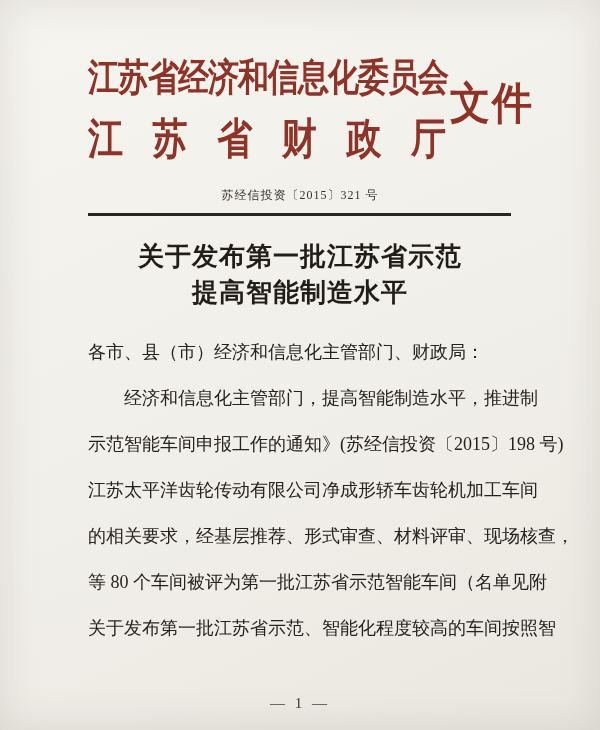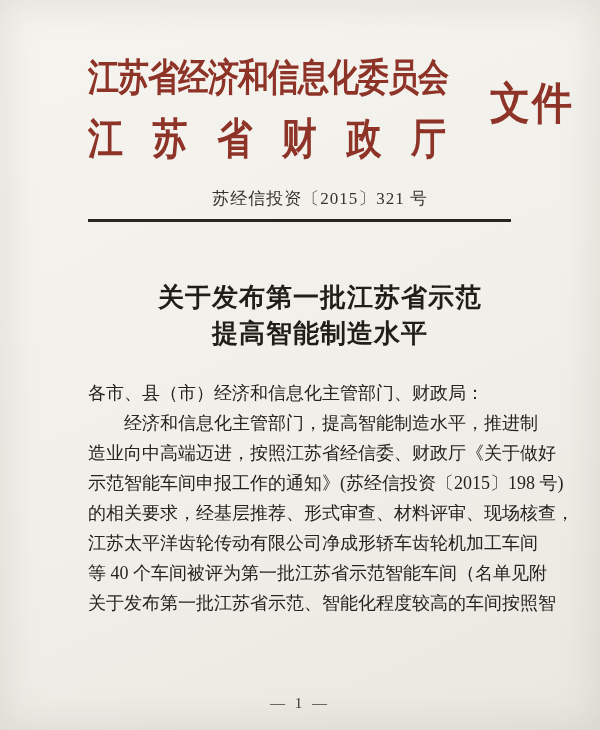--- a/index.html
+++ b/index.html
@@ -7,21 +7,21 @@
   body {
     font-family: "Liberation Serif", "DejaVu Serif", serif;
     background: #ffffff;
   }
   .page {
     position: relative;
     width: 600px;
     height: 730px;
     background: linear-gradient(155deg, #f6f4ef 0%, #f1efe9 55%, #e9e7df 100%);
     box-shadow: inset 0 0 40px rgba(120,115,105,0.18);
-    padding: 52px 48px 0 88px;
+    padding: 52px 88px 0 88px;
     overflow: hidden;
   }
   
   .letterhead { position: relative; }
   .issuer-1 {
     color: #8e3328;
     font-weight: 700;
     font-size: 31px;
     letter-spacing: -1px;
     white-space: nowrap;
@@ -48,50 +48,50 @@
     color: #8e3328;
     font-weight: 700;
     font-size: 40px;
     letter-spacing: 2px;
     transform: scaleY(1.1);
     white-space: nowrap;
   }
   .doc-number {
     margin-top: 30px;
     text-align: center;
-    font-size: 17px;
+    font-size: 12px;
     color: #37322e;
     letter-spacing: 1px;
     white-space: nowrap;
   }
   .header-rule {
     margin-top: 9px;
     width: 423px;
     height: 3px;
     background: #29251f;
     border: none;
   }
   
   .doc-title {
-    margin-top: 58px;
+    margin-top: 23px;
     text-align: center;
     font-size: 26px;
     font-weight: 700;
     color: #211d1a;
     line-height: 36px;
     letter-spacing: 1px;
   }
   
   .doc-body {
     margin-top: 26px;
     font-size: 18px;
     color: #262220;
     line-height: 30px;
   }
-  .body-line { white-space: nowrap; }
+  .body-line { white-space: nowrap; margin-top: 16px; }
   .indent { text-indent: 2em; }
   
   .page-number {
     position: absolute;
     left: 0;
     bottom: 18px;
     width: 100%;
     text-align: center;
     font-size: 15px;
     letter-spacing: 3px;
@@ -114,23 +114,22 @@
   <div class="header-rule"></div>
 
   <h1 class="doc-title">
     <span>关于发布第一批江苏省示范</span><br>
     <span>提高智能制造水平</span>
   </h1>
 
   <main class="doc-body">
     <div class="body-line">各市、县（市）经济和信息化主管部门、财政局：</div>
     <div class="body-line indent">经济和信息化主管部门，提高智能制造水平，推进制</div>
-    <div class="body-line">造业向中高端迈进，按照江苏省经信委、财政厅《关于做好</div>
     <div class="body-line">示范智能车间申报工作的通知》(苏经信投资〔2015〕198 号)</div>
+    <div class="body-line">江苏太平洋齿轮传动有限公司净成形轿车齿轮机加工车间</div>
     <div class="body-line">的相关要求，经基层推荐、形式审查、材料评审、现场核查，</div>
-    <div class="body-line">江苏太平洋齿轮传动有限公司净成形轿车齿轮机加工车间</div>
-    <div class="body-line">等 40 个车间被评为第一批江苏省示范智能车间（名单见附</div>
+    <div class="body-line">等 80 个车间被评为第一批江苏省示范智能车间（名单见附</div>
     <div class="body-line">关于发布第一批江苏省示范、智能化程度较高的车间按照智</div>
   </main>
 
   <footer class="page-number">— 1 —</footer>
 
 </div>
 
 </body></html>

